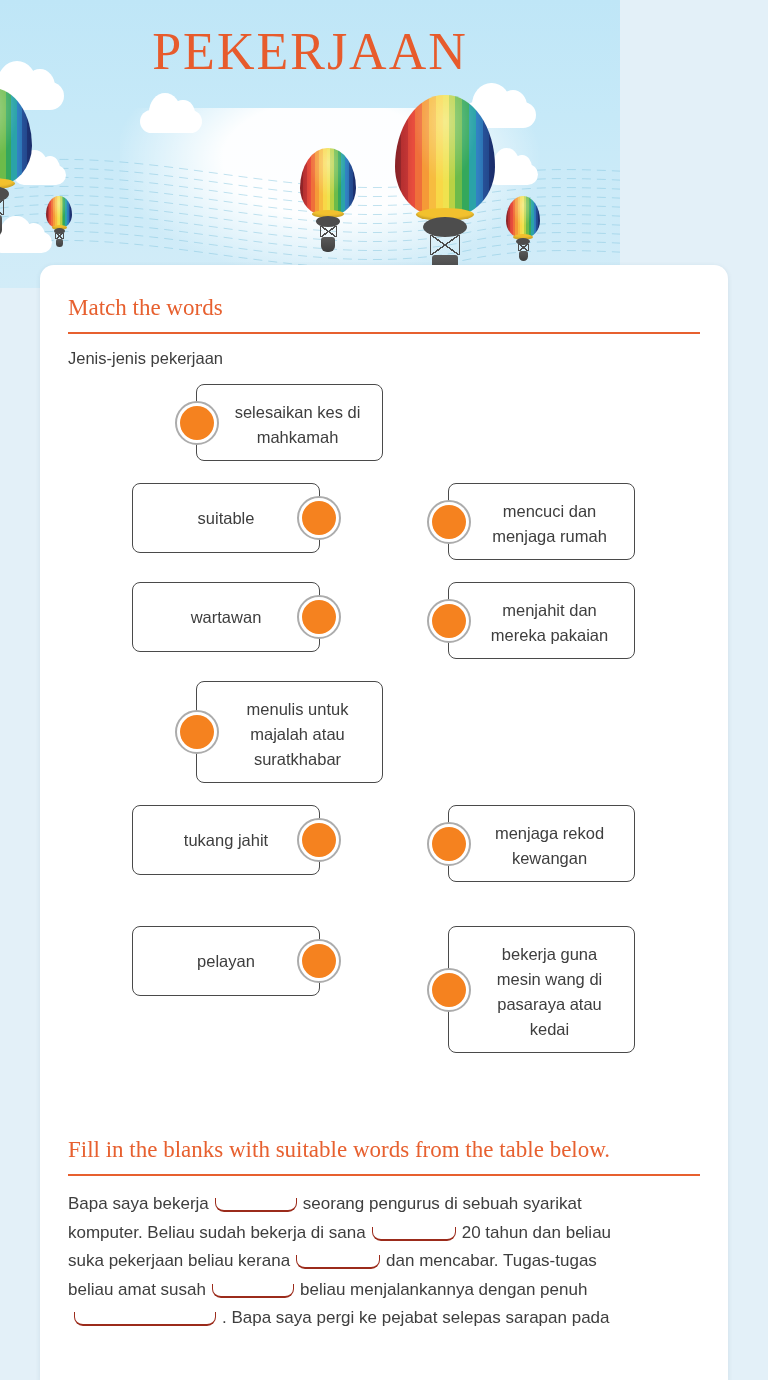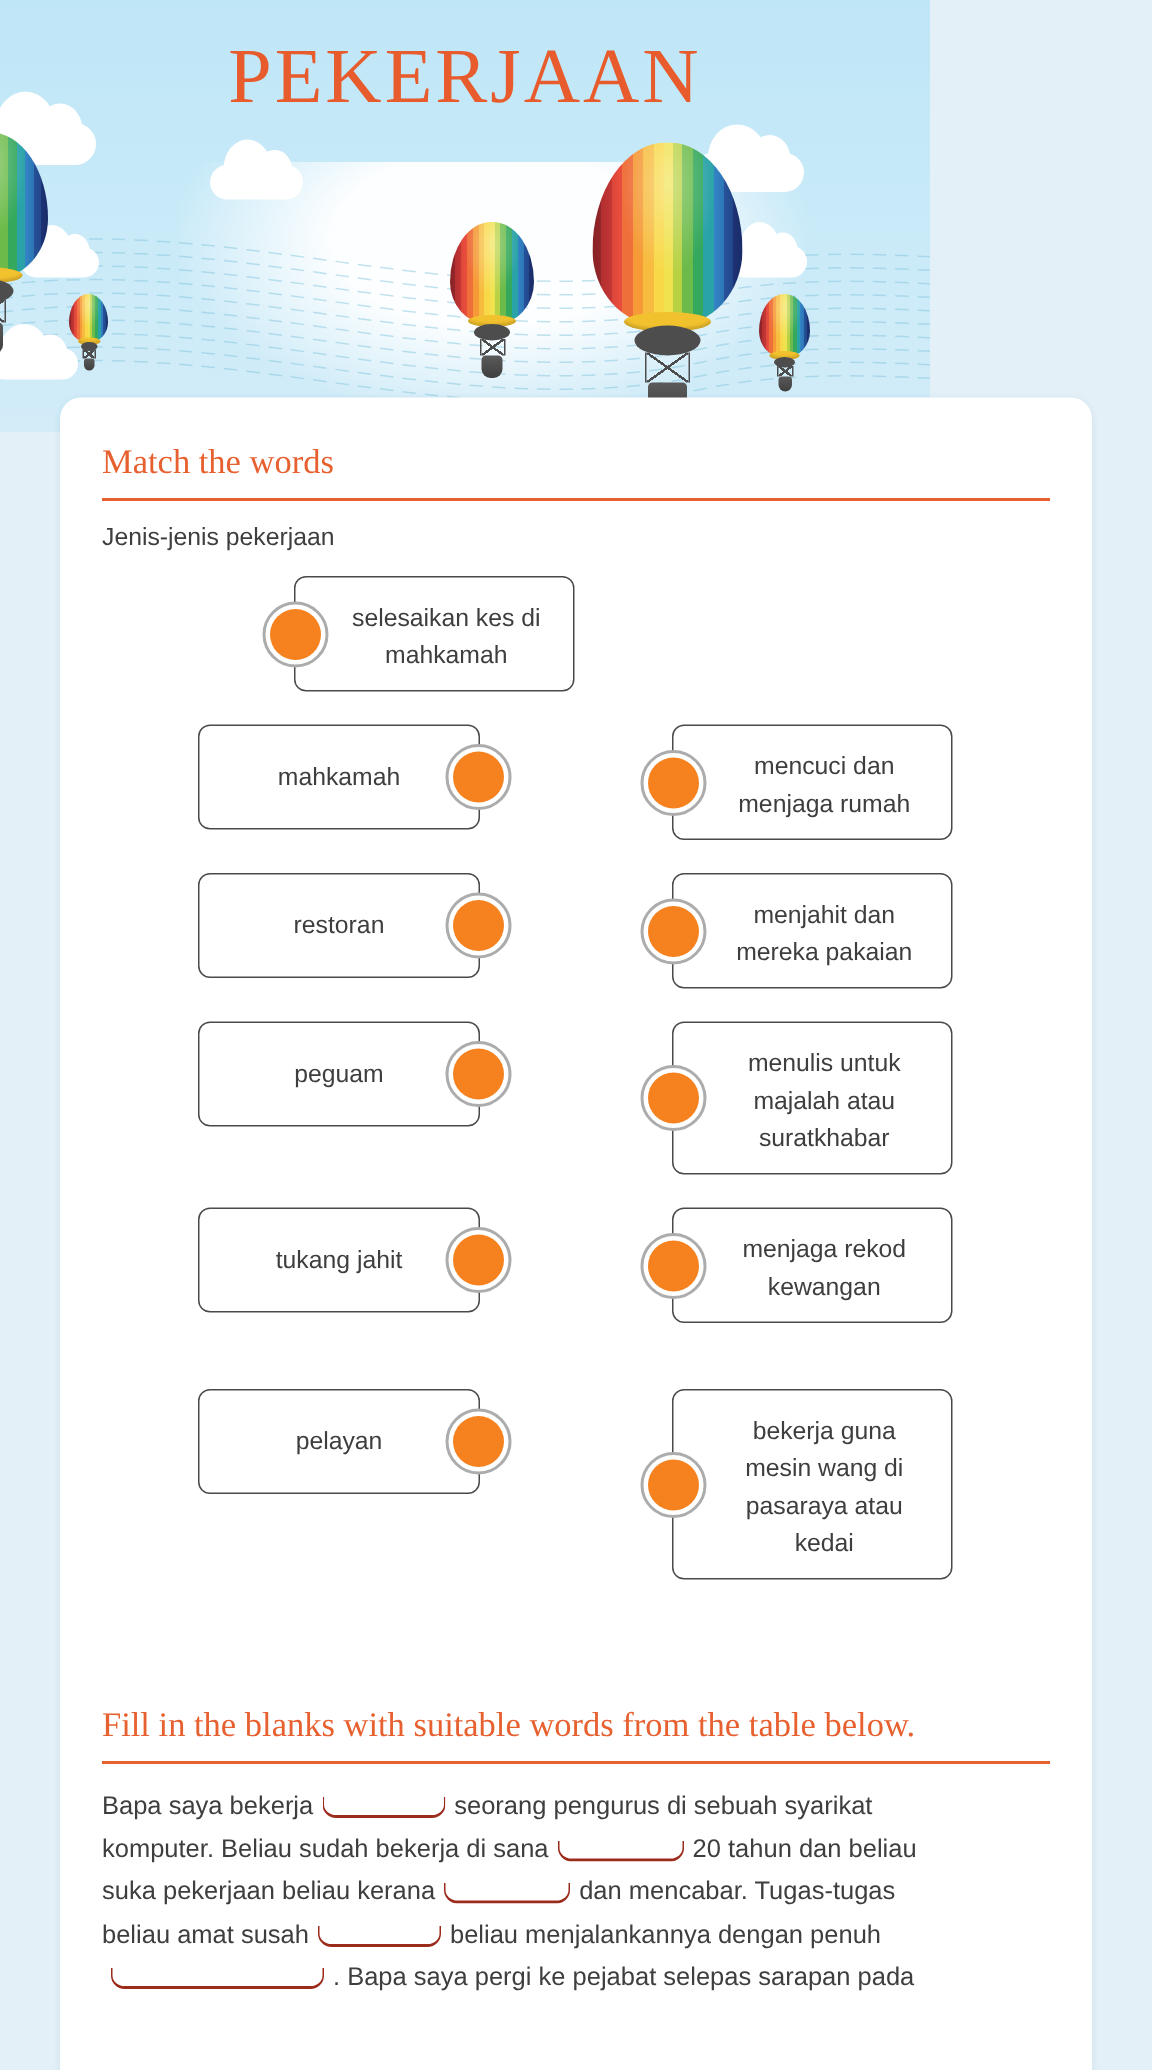--- a/index.html
+++ b/index.html
@@ -227,53 +227,47 @@
         <div class="match-row">
           <div class="mbox right">
             <span class="dot on-left">
               <span class="dot-core"></span>
             </span>
             <span class="mlabel">selesaikan kes di mahkamah</span>
           </div>
         </div>
         <div class="match-row">
           <div class="mbox left">
-            <span class="mlabel">mahkamah</span>
+            <span class="mlabel">suitable</span>
             <span class="dot on-right">
               <span class="dot-core"></span>
             </span>
           </div>
           <div class="mbox right">
             <span class="dot on-left">
               <span class="dot-core"></span>
             </span>
             <span class="mlabel">mencuci dan menjaga rumah</span>
           </div>
         </div>
         <div class="match-row">
           <div class="mbox left">
-            <span class="mlabel">restoran</span>
+            <span class="mlabel">wartawan</span>
             <span class="dot on-right">
               <span class="dot-core"></span>
             </span>
           </div>
           <div class="mbox right">
             <span class="dot on-left">
               <span class="dot-core"></span>
             </span>
             <span class="mlabel">menjahit dan mereka pakaian</span>
           </div>
         </div>
         <div class="match-row">
-          <div class="mbox left">
-            <span class="mlabel">peguam</span>
-            <span class="dot on-right">
-              <span class="dot-core"></span>
-            </span>
-          </div>
           <div class="mbox right">
             <span class="dot on-left">
               <span class="dot-core"></span>
             </span>
             <span class="mlabel">menulis untuk majalah atau suratkhabar</span>
           </div>
         </div>
         <div class="match-row">
           <div class="mbox left">
             <span class="mlabel">tukang jahit</span>

